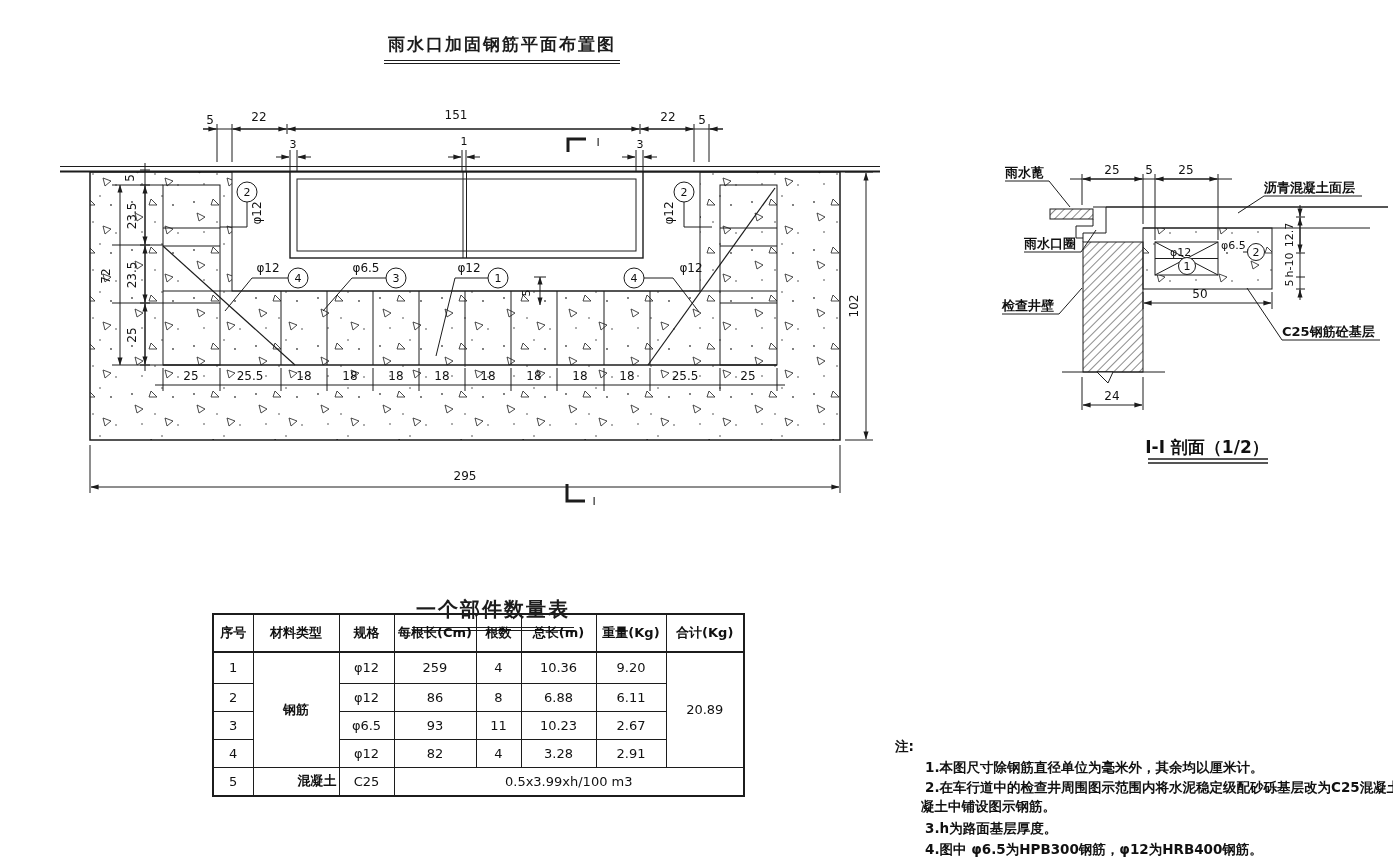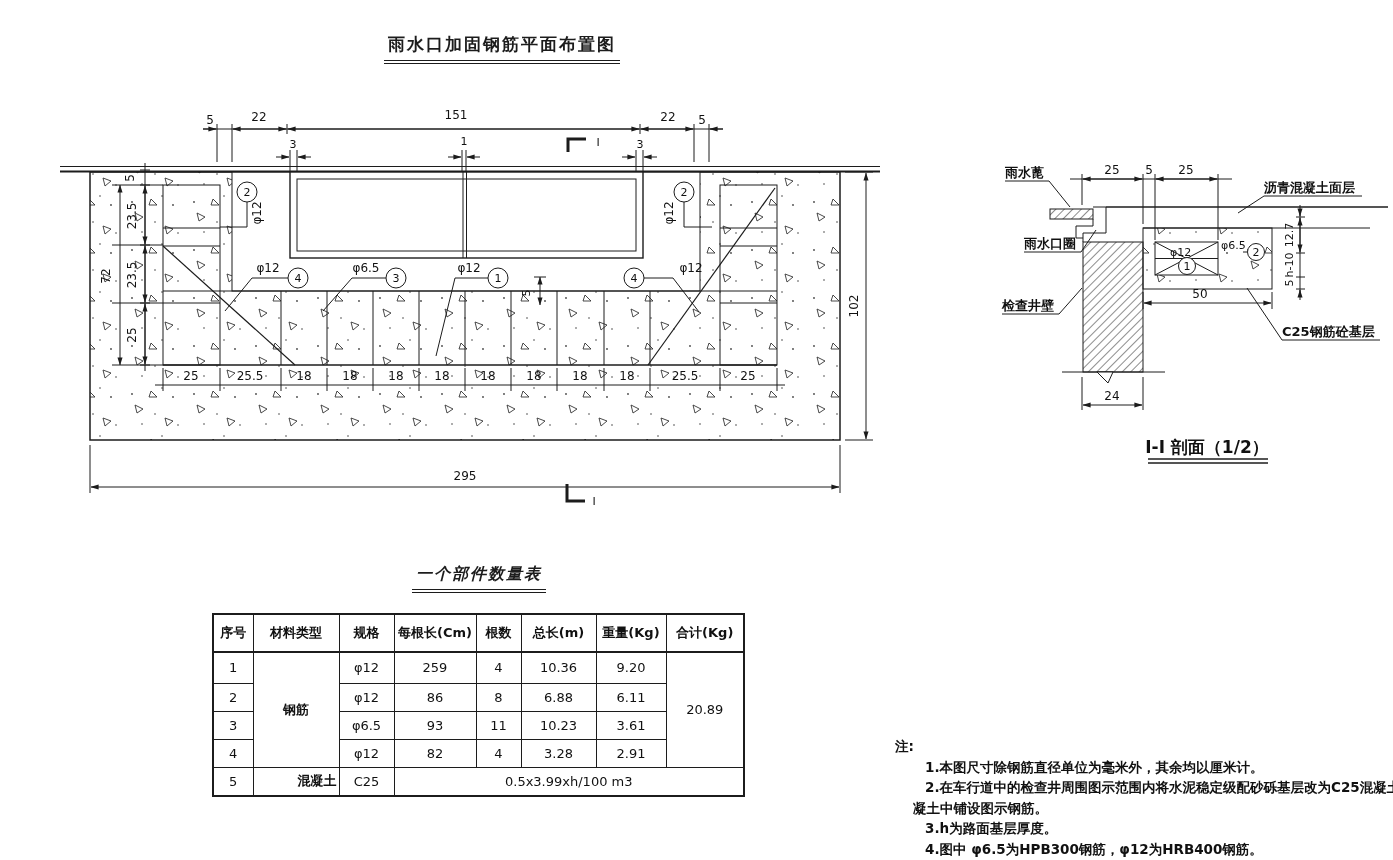--- a/index.html
+++ b/index.html
@@ -2,32 +2,32 @@
 <html><head>
 <meta charset="utf-8">
 <style>
   html,body{margin:0;padding:0;background:#fff;}
   .canvas{position:relative;width:1393px;height:860px;background:#ffffff;overflow:hidden;
           font-family:"DejaVu Sans","Liberation Sans",sans-serif;color:#1c1c1c;}
   .drawing-svg{position:absolute;left:0;top:0;}
   .dwg-title{position:absolute;font-weight:bold;font-size:17px;letter-spacing:2px;
              border-bottom:4px double #1c1c1c;padding:0 4px 4px 4px;white-space:nowrap;}
   .plan-title{left:366px;top:33px;margin-left:18px;}
-  .table-title{left:412px;top:564px;font-size:16px;font-style:italic;}
+  .table-title{left:412px;top:596px;font-size:20px;}
   .qty-table{position:absolute;left:212px;top:613px;border-collapse:collapse;table-layout:fixed;
              font-size:13px;text-align:center;color:#111;border-radius:7px;}
   .qty-table th,.qty-table td{border:1px solid #1c1c1c;padding:0 2px;font-weight:normal;overflow:hidden;white-space:nowrap;}
   .qty-table th{font-weight:bold;height:36px;}
   .qty-table{border:2px solid #1c1c1c;}
   .qty-table thead th{border-bottom:2px solid #1c1c1c;}
   .qty-table td{height:27px;}
   .notes{position:absolute;left:895px;top:736px;width:490px;font-size:13.5px;line-height:20.5px;
          color:#111;font-weight:bold;}
   .notes .n-item{margin-left:30px;white-space:nowrap;}
-  .notes .n-cont{margin-left:18px;}
+  .notes .n-cont{margin-left:26px;font-family:Liberation Mono, monospace;}
   .watermark{position:absolute;left:1424px;top:788px;width:37px;overflow:hidden;
              font-size:15px;line-height:24px;font-weight:normal;white-space:nowrap;}
 </style>
 </head>
 <body>
 
 <div class="canvas">
 
 <svg class="drawing-svg" width="1393" height="860" viewBox="0 0 1393 860">
   <defs>
@@ -399,21 +399,21 @@
       <td>8</td>
       <td>6.88</td>
       <td>6.11</td>
     </tr>
     <tr>
       <td>3</td>
       <td>φ6.5</td>
       <td>93</td>
       <td>11</td>
       <td>10.23</td>
-      <td>3.61</td>
+      <td>2.67</td>
     </tr>
     <tr>
       <td>4</td>
       <td>φ12</td>
       <td>82</td>
       <td>4</td>
       <td>3.28</td>
       <td>2.91</td>
     </tr>
     <tr>

